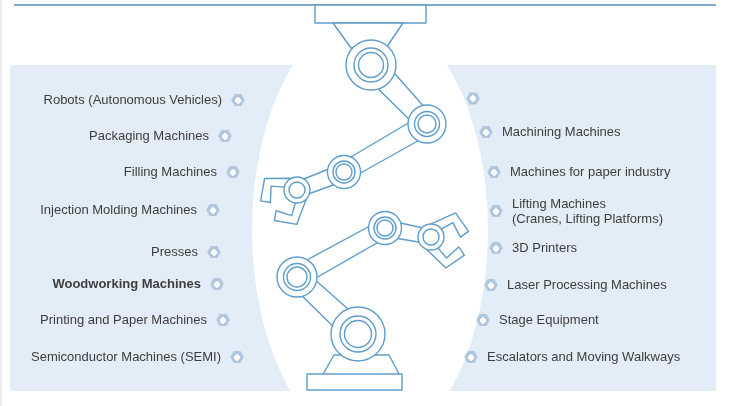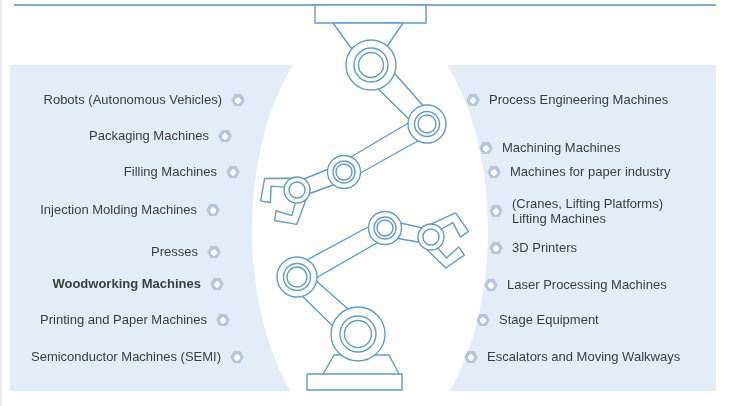--- a/index.html
+++ b/index.html
@@ -120,35 +120,34 @@
     </div>
     <div class="row" style="top:349px; right:472px;">
       <span class="lbl">Semiconductor Machines (SEMI)</span>
       <span class="nut"></span>
     </div>
   </div>
 
   <div>
     <div class="row" style="top:92px;  left:466px;">
       <span class="nut"></span>
-      <span class="lbl">Process Engineering Machines</span>
     </div>
-    <div class="row" style="top:140px; left:479px;">
+    <div class="row" style="top:124px; left:479px;">
       <span class="nut"></span>
       <span class="lbl">Machining Machines</span>
     </div>
     <div class="row" style="top:164px; left:487px;">
       <span class="nut"></span>
       <span class="lbl">Machines for paper industry</span>
     </div>
     <div class="row two-line" style="top:196px; left:489px;">
       <span class="nut"></span>
       <span>
+        <span class="lbl">Lifting Machines</span>
         <span class="lbl">(Cranes, Lifting Platforms)</span>
-        <span class="lbl">Lifting Machines</span>
       </span>
     </div>
     <div class="row" style="top:240px; left:489px;">
       <span class="nut"></span>
       <span class="lbl">3D Printers</span>
     </div>
     <div class="row" style="top:277px; left:484px;">
       <span class="nut"></span>
       <span class="lbl">Laser Processing Machines</span>
     </div>

